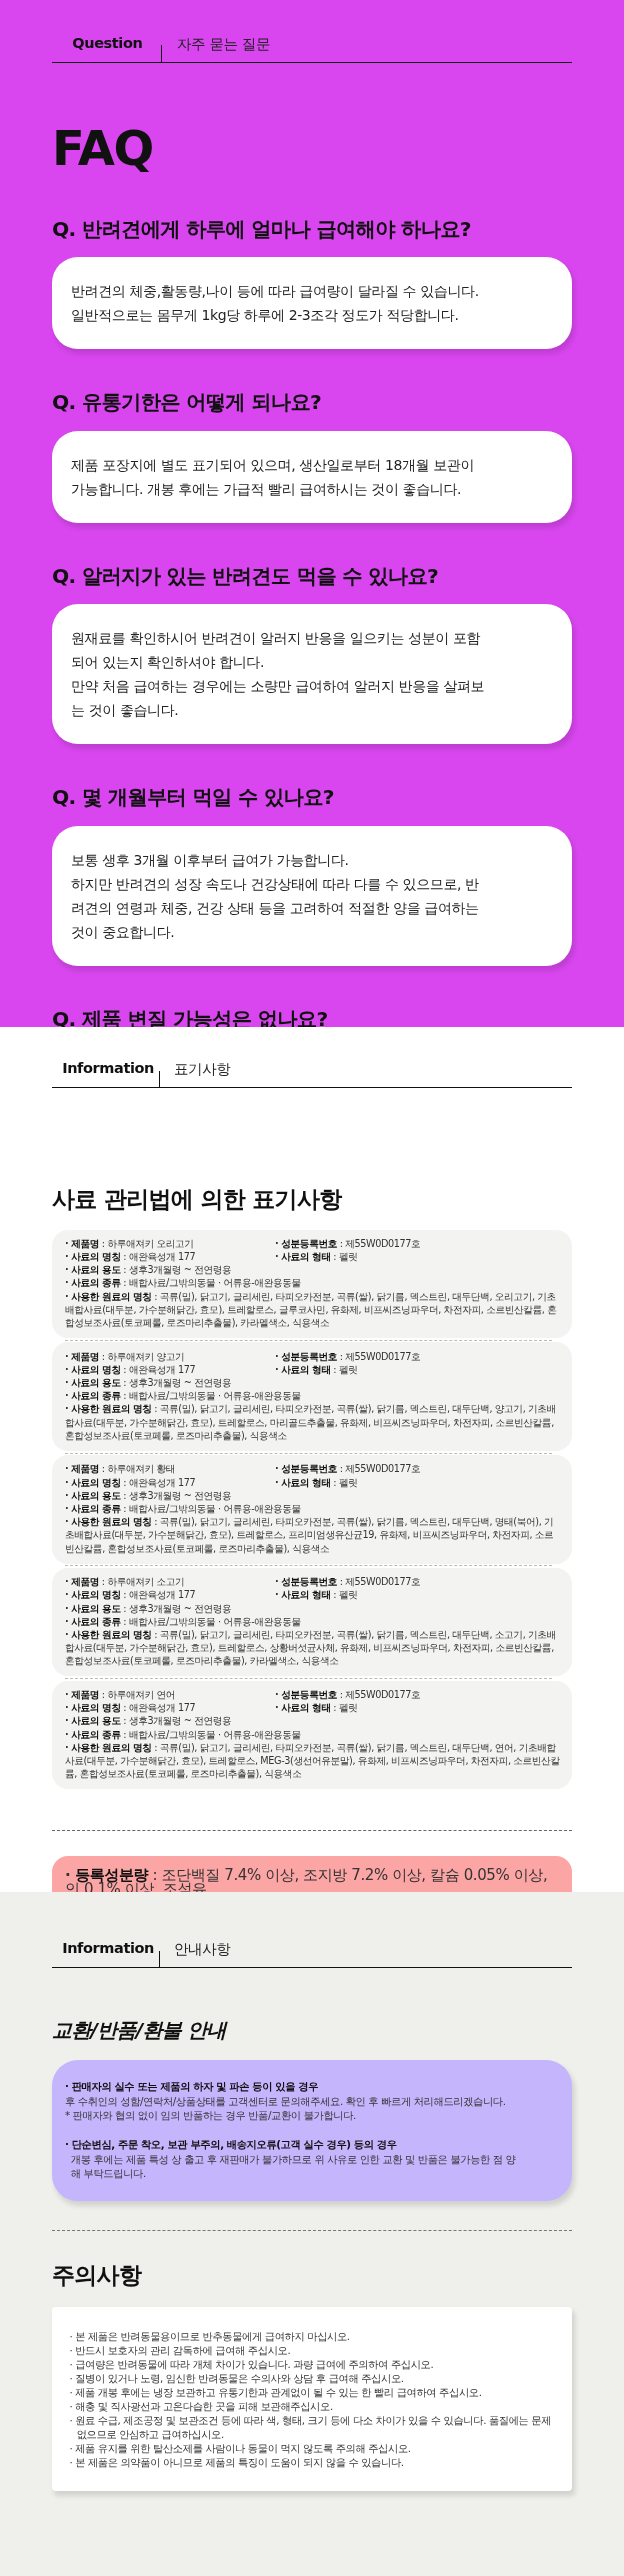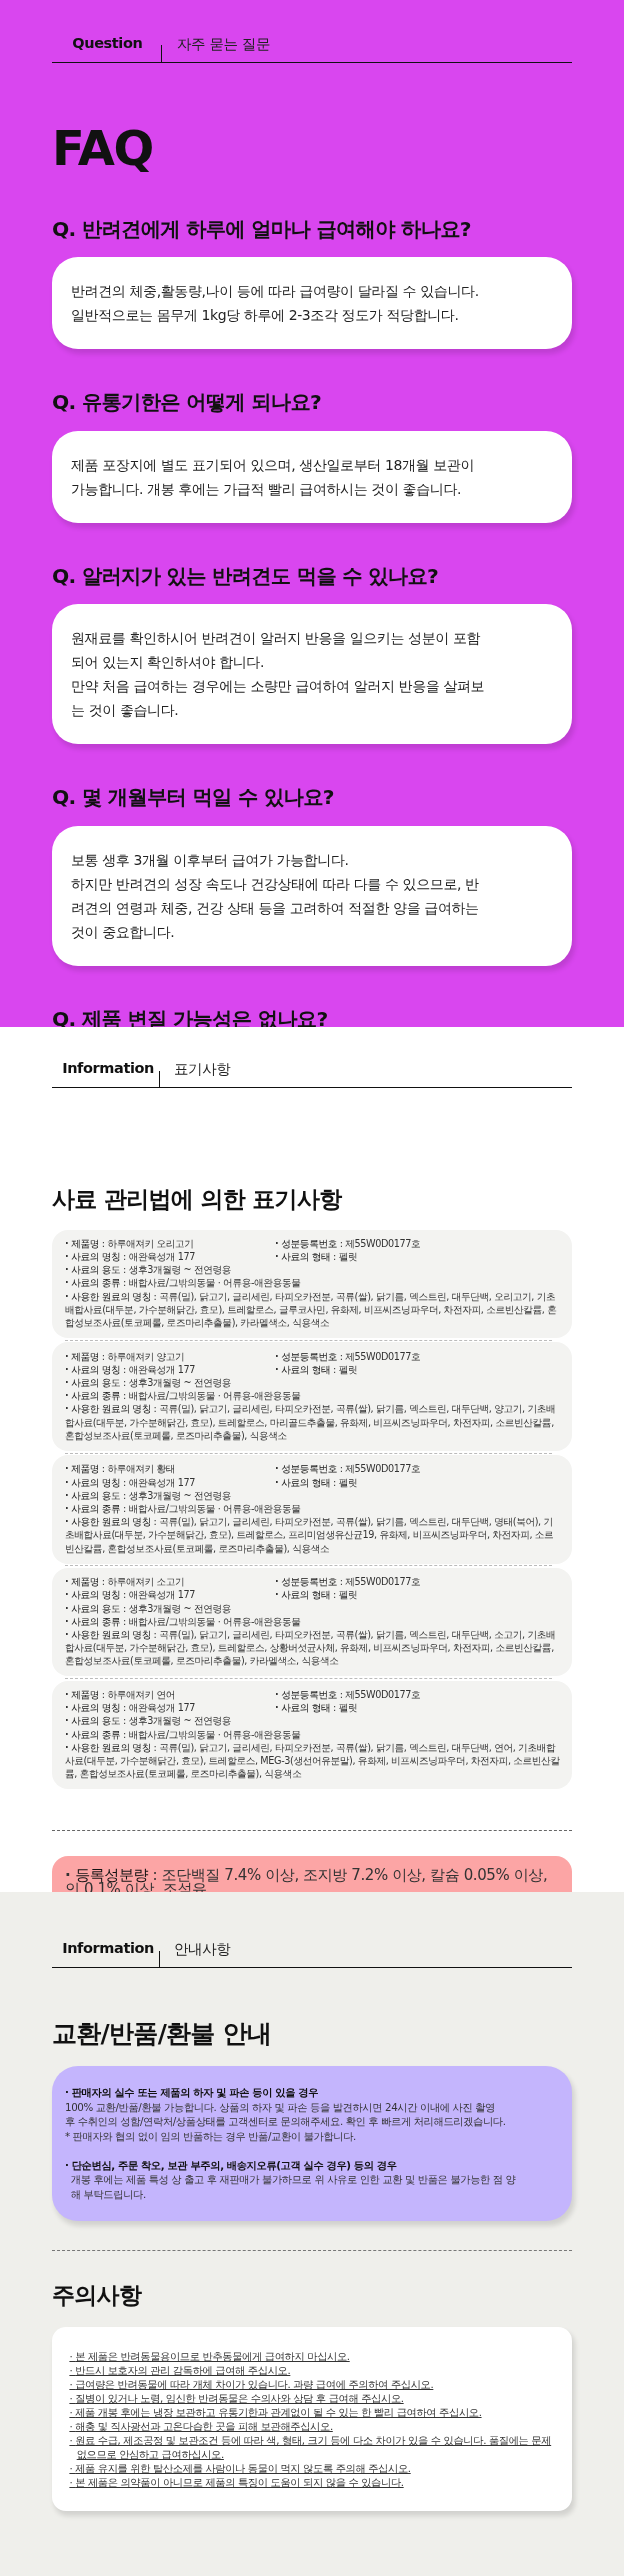--- a/index.html
+++ b/index.html
@@ -25,37 +25,37 @@
            box-shadow: 2.2px 4.4px 5.8px rgba(0,0,0,0.12); font-size: 14px; line-height: 24px; color: #222; letter-spacing: -0.4px; white-space: pre-line; }
 
   .label-title { margin: 96px 0 0 52px; font-size: 23px; font-weight: bold; letter-spacing: -0.7px; }
   .prod-list { margin: 14.5px 52px 0 52px; }
   .prod-card { background: #f3f3f1; border-radius: 16px; padding: 7.3px 11.6px 8.7px 13px; font-size: 9.7px; line-height: 13.2px; color: #333; letter-spacing: -0.4px; position: relative; }
   .prod-card + .prod-card { margin-top: 4.4px; }
   .prod-card::after { content: ""; position: absolute; left: 13px; right: 20.3px; bottom: -2.9px; border-bottom: 1.1px dashed #bbb; }
   .prod-card:last-child::after { display: none; }
   .row2 { display: flex; }
   .row2 .c1 { width: 210px; }
-  .kv b { font-weight: normal; color: #111; margin-top: 33px; }
+  .kv b { font-weight: bold; color: #111; margin-top: 33px; }
   .bullet::before { content: "· "; font-weight: bold; }
   .big-dash { margin: 41px 52px 0 52px; border-top: 1.5px dashed #666; }
   .spec-card { margin: 25px 52px 0 52px; background: #fca5a5; border-radius: 16px; padding: 11.6px 11.6px 11.6px 13px; font-size: 15px; line-height: 14px; color: #333; letter-spacing: -0.4px; }
   .spec-card .indent { padding-left: 46px; }
   .spec-row { display: flex; }
   .spec-row .c1 { width: 258px; }
   .spec-row .c2 { width: 67px; }
 
-  .ex-title { margin: 49px 0 0 52px; font-size: 25px; font-weight: bold; letter-spacing: -0.7px; }
+  .ex-title { margin: 49px 0 0 52px; font-size: 20px; font-weight: bold; letter-spacing: -0.7px; font-style: italic; }
   .ex-card { margin: 16px 52px 0 52px; background: #c4b5fd; border-radius: 26px; padding: 19px 11.6px 20.3px 13px; box-shadow: 2.2px 4.4px 5.8px rgba(0,0,0,0.12); font-size: 10.3px; line-height: 14.5px; color: #333; letter-spacing: -0.4px; }
   .ex-card .hd { font-weight: bold; color: #111; }
   .ex-card .gap { height: 14.5px; }
   .ex-card .ind { padding-left: 5.8px; }
   .ex-dash { margin: 29px 52px 0 52px; border-top: 1.5px dashed #777; }
   .caution-title { margin: 29px 0 0 52px; font-size: 23px; font-weight: bold; letter-spacing: -0.7px; }
-  .caution-card { margin: 16px 52px 0 52px; background: #fff; border-radius: 14px; padding: 22px 14.5px 22px 17.4px; box-shadow: 2.2px 4.4px 5.8px rgba(0,0,0,0.12); font-size: 10.3px; line-height: 14px; color: #333; letter-spacing: -0.4px; text-decoration: underline; }
+  .caution-card { margin: 16px 52px 0 52px; background: #fff; border-radius: 4px; padding: 22px 14.5px 22px 17.4px; box-shadow: 2.2px 4.4px 5.8px rgba(0,0,0,0.12); font-size: 10.3px; line-height: 14px; color: #333; letter-spacing: -0.4px; }
   .caution-card .li { padding-left: 7.3px; text-indent: -7.3px; }
 </style>
 </head>
 <body>
 
 <section class="section sec-faq">
   <div class="head-bar">
     <span class="head-en">Question</span>
     <span class="head-divider"></span>
     <span class="head-ko">자주 묻는 질문</span>
@@ -198,21 +198,20 @@
 
 <section class="section sec-exchange">
   <div class="head-bar">
     <span class="head-en">Information</span>
     <span class="head-divider"></span>
     <span class="head-ko">안내사항</span>
   </div>
   <h2 class="ex-title">교환/반품/환불 안내</h2>
   <div class="ex-card">
     <div class="hd bullet">판매자의 실수 또는 제품의 하자 및 파손 등이 있을 경우</div>
-    <div>100% 교환/반품/환불 가능합니다. 상품의 하자 및 파손 등을 발견하시면 24시간 이내에 사진 촬영</div>
     <div>후 수취인의 성함/연락처/상품상태를 고객센터로 문의해주세요. 확인 후 빠르게 처리해드리겠습니다.</div>
     <div>* 판매자와 협의 없이 임의 반품하는 경우 반품/교환이 불가합니다.</div>
     <div class="gap"></div>
     <div class="hd bullet">단순변심, 주문 착오, 보관 부주의, 배송지오류(고객 실수 경우) 등의 경우</div>
     <div class="ind">개봉 후에는 제품 특성 상 출고 후 재판매가 불가하므로 위 사유로 인한 교환 및 반품은 불가능한 점 양</div>
     <div class="ind">해 부탁드립니다.</div>
   </div>
 
   <div class="ex-dash"></div>
 

